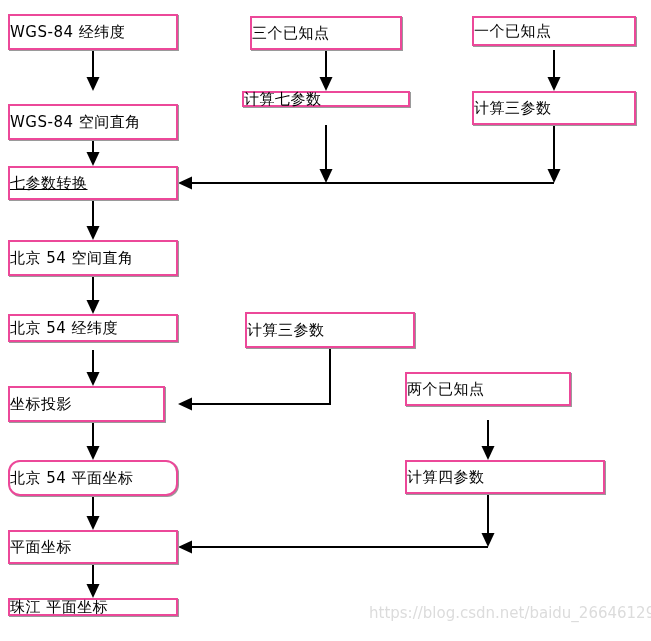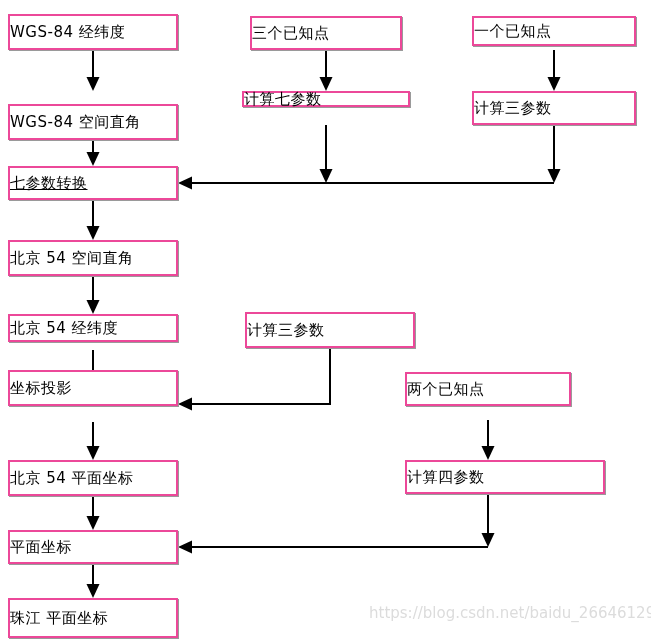--- a/index.html
+++ b/index.html
@@ -169,39 +169,39 @@
   </div>
 
   <div class="node" style="left:8px;  top:314px; width:170px; height:28px;">
     <span class="label">北京 54 经纬度</span>
   </div>
 
   <div class="node" style="left:245px; top:312px; width:170px; height:36px;">
     <span class="label">计算三参数</span>
   </div>
 
-  <div class="node" style="left:8px;  top:370px; width:170px; height:36px;">
+  <div class="node" style="left:8px;  top:386px; width:157px; height:36px;">
     <span class="label">坐标投影</span>
   </div>
 
   <div class="node" style="left:405px; top:372px; width:166px; height:34px;">
     <span class="label">两个已知点</span>
   </div>
 
-  <div class="node" style="left:8px;  top:460px; width:170px; height:36px;">
+  <div class="node" style="left:8px;  top:460px; width:170px; height:36px;border-radius:12px;">
     <span class="label">北京 54 平面坐标</span>
   </div>
 
   <div class="node" style="left:405px; top:460px; width:200px; height:34px;">
     <span class="label">计算四参数</span>
   </div>
 
   <div class="node" style="left:8px;  top:530px; width:170px; height:34px;">
     <span class="label">平面坐标</span>
   </div>
 
-  <div class="node" style="left:8px;  top:598px; width:170px; height:40px;">
+  <div class="node" style="left:8px;  top:598px; width:170px; height:18px;">
     <span class="label">珠江 平面坐标</span>
   </div>
 
   <div class="watermark">https://blog.csdn.net/baidu_26646129</div>
 
 </div>
 
 </body></html>

